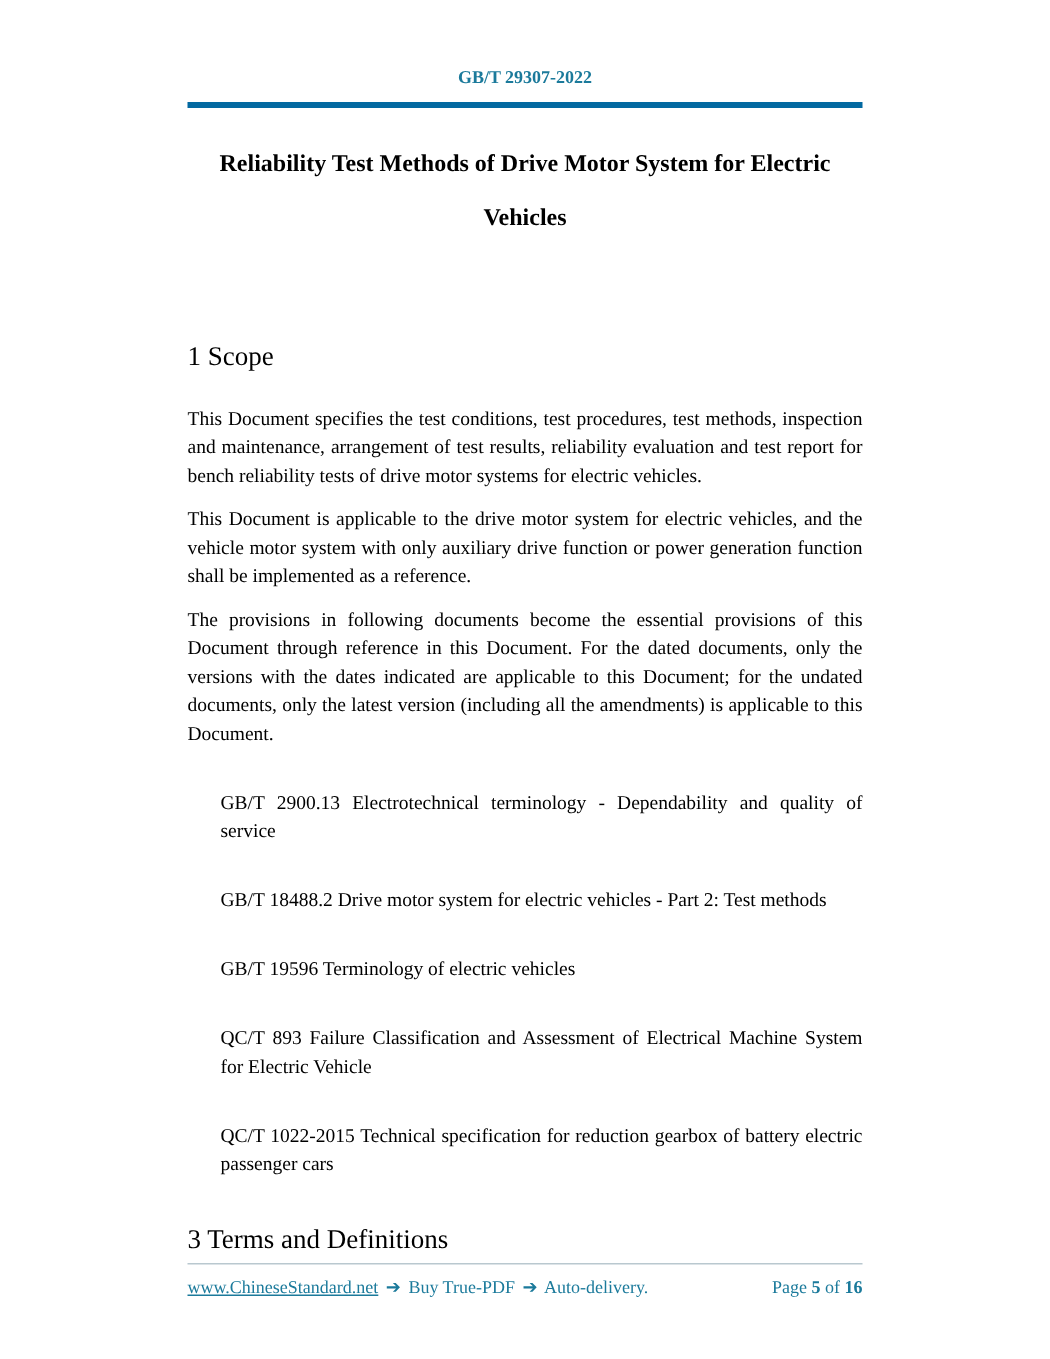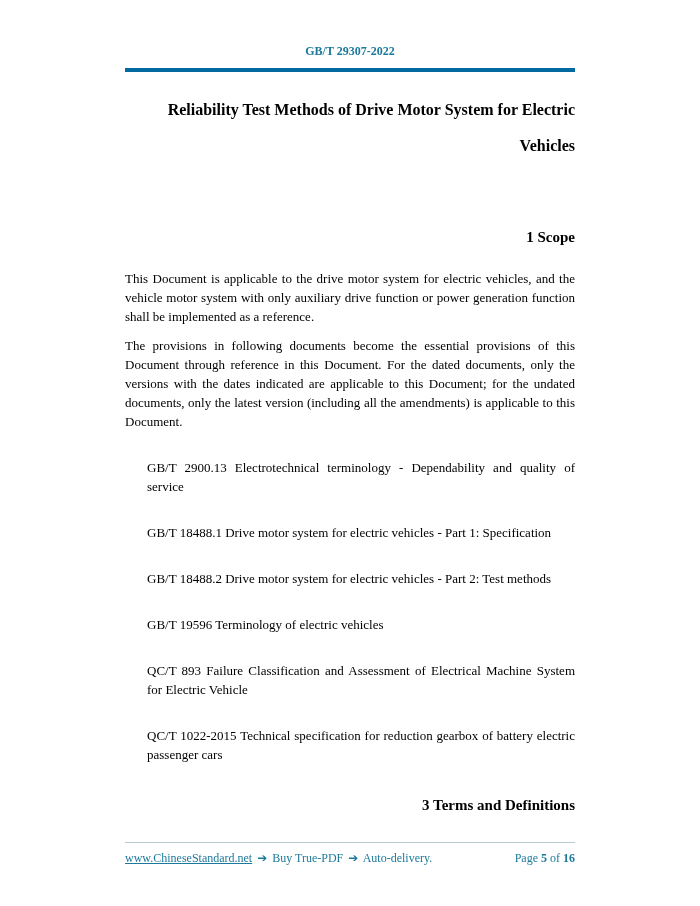--- a/index.html
+++ b/index.html
@@ -21,31 +21,30 @@
   .doc-header {
     text-align: center;
     color: var(--accent, #1b7a9b);
     font-weight: bold;
     font-size: 12px;
     padding-bottom: 9px;
     border-bottom: 4px solid #0369a1;
   }
   .doc-title {
     margin-top: 20px;
-    text-align: right;
+    text-align: center;
     font-size: 16px;
     font-weight: bold;
     line-height: 36px;
   }
   h2.section-heading {
-    font-size: 15px;
-    font-weight: bold;
+    font-size: 18px;
+    font-weight: normal;
     margin: 30px 0 20px 0;
     line-height: 23px;
-    text-align: right;
   }
   h2.first-heading { margin-top: 62px; }
   p.body-para {
     font-size: 13px;
     line-height: 19px;
     text-align: justify;
     margin: 10px 0;
   }
   .references { margin-left: 22px; }
   .references p.body-para { margin: 27px 0; }
@@ -77,29 +76,29 @@
 
   <div class="doc-header">GB/T 29307-2022</div>
 
   <div class="doc-title">
     <div>Reliability Test Methods of Drive Motor System for Electric</div>
     <div>Vehicles</div>
   </div>
 
   <h2 class="section-heading first-heading">1 Scope</h2>
 
+  <p class="body-para">This Document specifies the test conditions, test procedures, test methods, inspection and maintenance, arrangement of test results, reliability evaluation and test report for bench reliability tests of drive motor systems for electric vehicles.</p>
 
   <p class="body-para">This Document is applicable to the drive motor system for electric vehicles, and the vehicle motor system with only auxiliary drive function or power generation function shall be implemented as a reference.</p>
 
 
   <p class="body-para">The provisions in following documents become the essential provisions of this Document through reference in this Document. For the dated documents, only the versions with the dates indicated are applicable to this Document; for the undated documents, only the latest version (including all the amendments) is applicable to this Document.</p>
 
   <div class="references">
     <p class="body-para">GB/T 2900.13 Electrotechnical terminology - Dependability and quality of service</p>
-    <p class="body-para">GB/T 18488.1 Drive motor system for electric vehicles - Part 1: Specification</p>
     <p class="body-para">GB/T 18488.2 Drive motor system for electric vehicles - Part 2: Test methods</p>
     <p class="body-para">GB/T 19596 Terminology of electric vehicles</p>
     <p class="body-para">QC/T 893 Failure Classification and Assessment of Electrical Machine System for Electric Vehicle</p>
     <p class="body-para">QC/T 1022-2015 Technical specification for reduction gearbox of battery electric passenger cars</p>
   </div>
 
   <h2 class="section-heading">3 Terms and Definitions</h2>
 
 
   <div class="footer">

